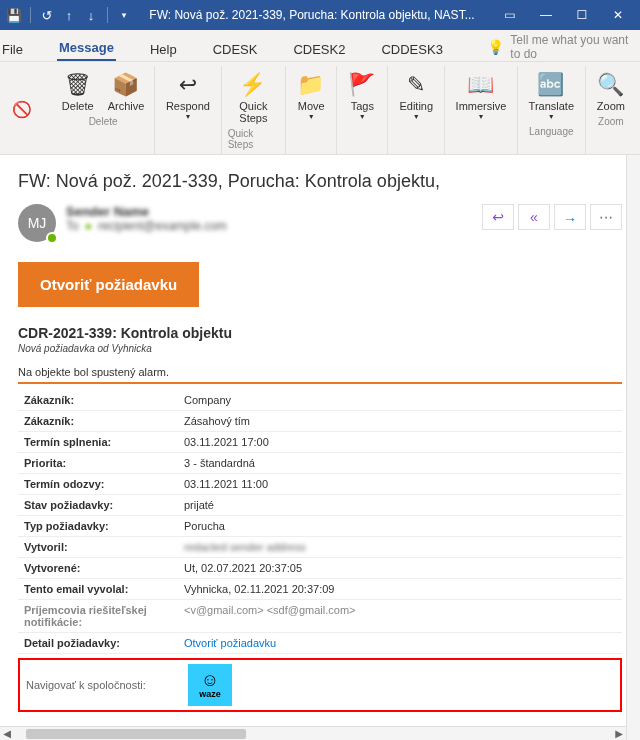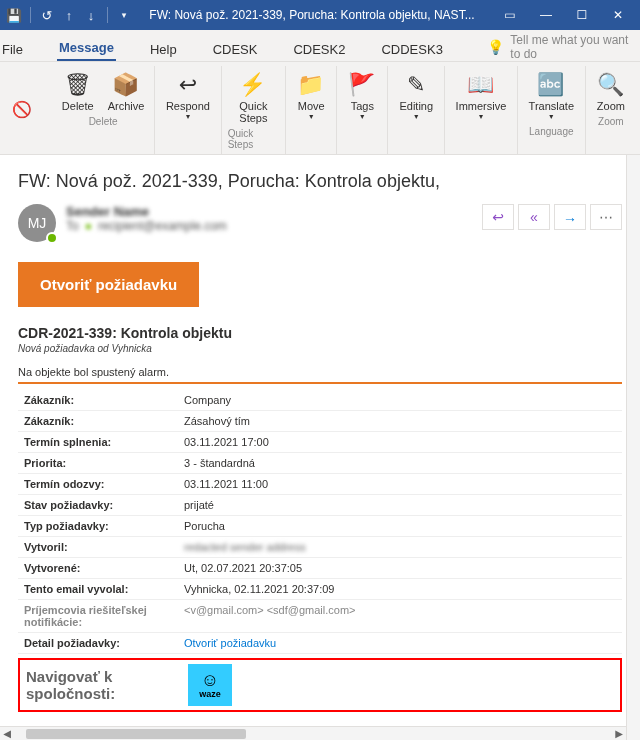--- a/index.html
+++ b/index.html
@@ -142,21 +142,21 @@
   table.details a { color:var(--link-blue); text-decoration:none;}
   .blurred { filter: blur(2px); color:#666;}
   .navhighlight {
     border:2px solid var(--highlight-red);
     padding:4px 6px;
     margin-top:4px;
     display:flex;
     align-items:center;
     gap:14px;
   }
-  .navhighlight .navlabel { font-weight:700; font-size:15px; color:#666; width:148px;}
+  .navhighlight .navlabel { font-weight:400; font-size:11px; color:#666; width:148px;}
   .wazebox {
     width:44px; height:42px; background:var(--waze-blue);
     display:flex; flex-direction:column; align-items:center; justify-content:center;
     font-size:9px; color:#000; font-weight:600;
   }
   .wazebox .wicon { font-size:18px; line-height:1;}
   
   .hscroll {
     position:absolute; bottom:0; left:0; right:14px; height:14px;
     background:#f4f4f4; border-top:1px solid #e1dfdd;

